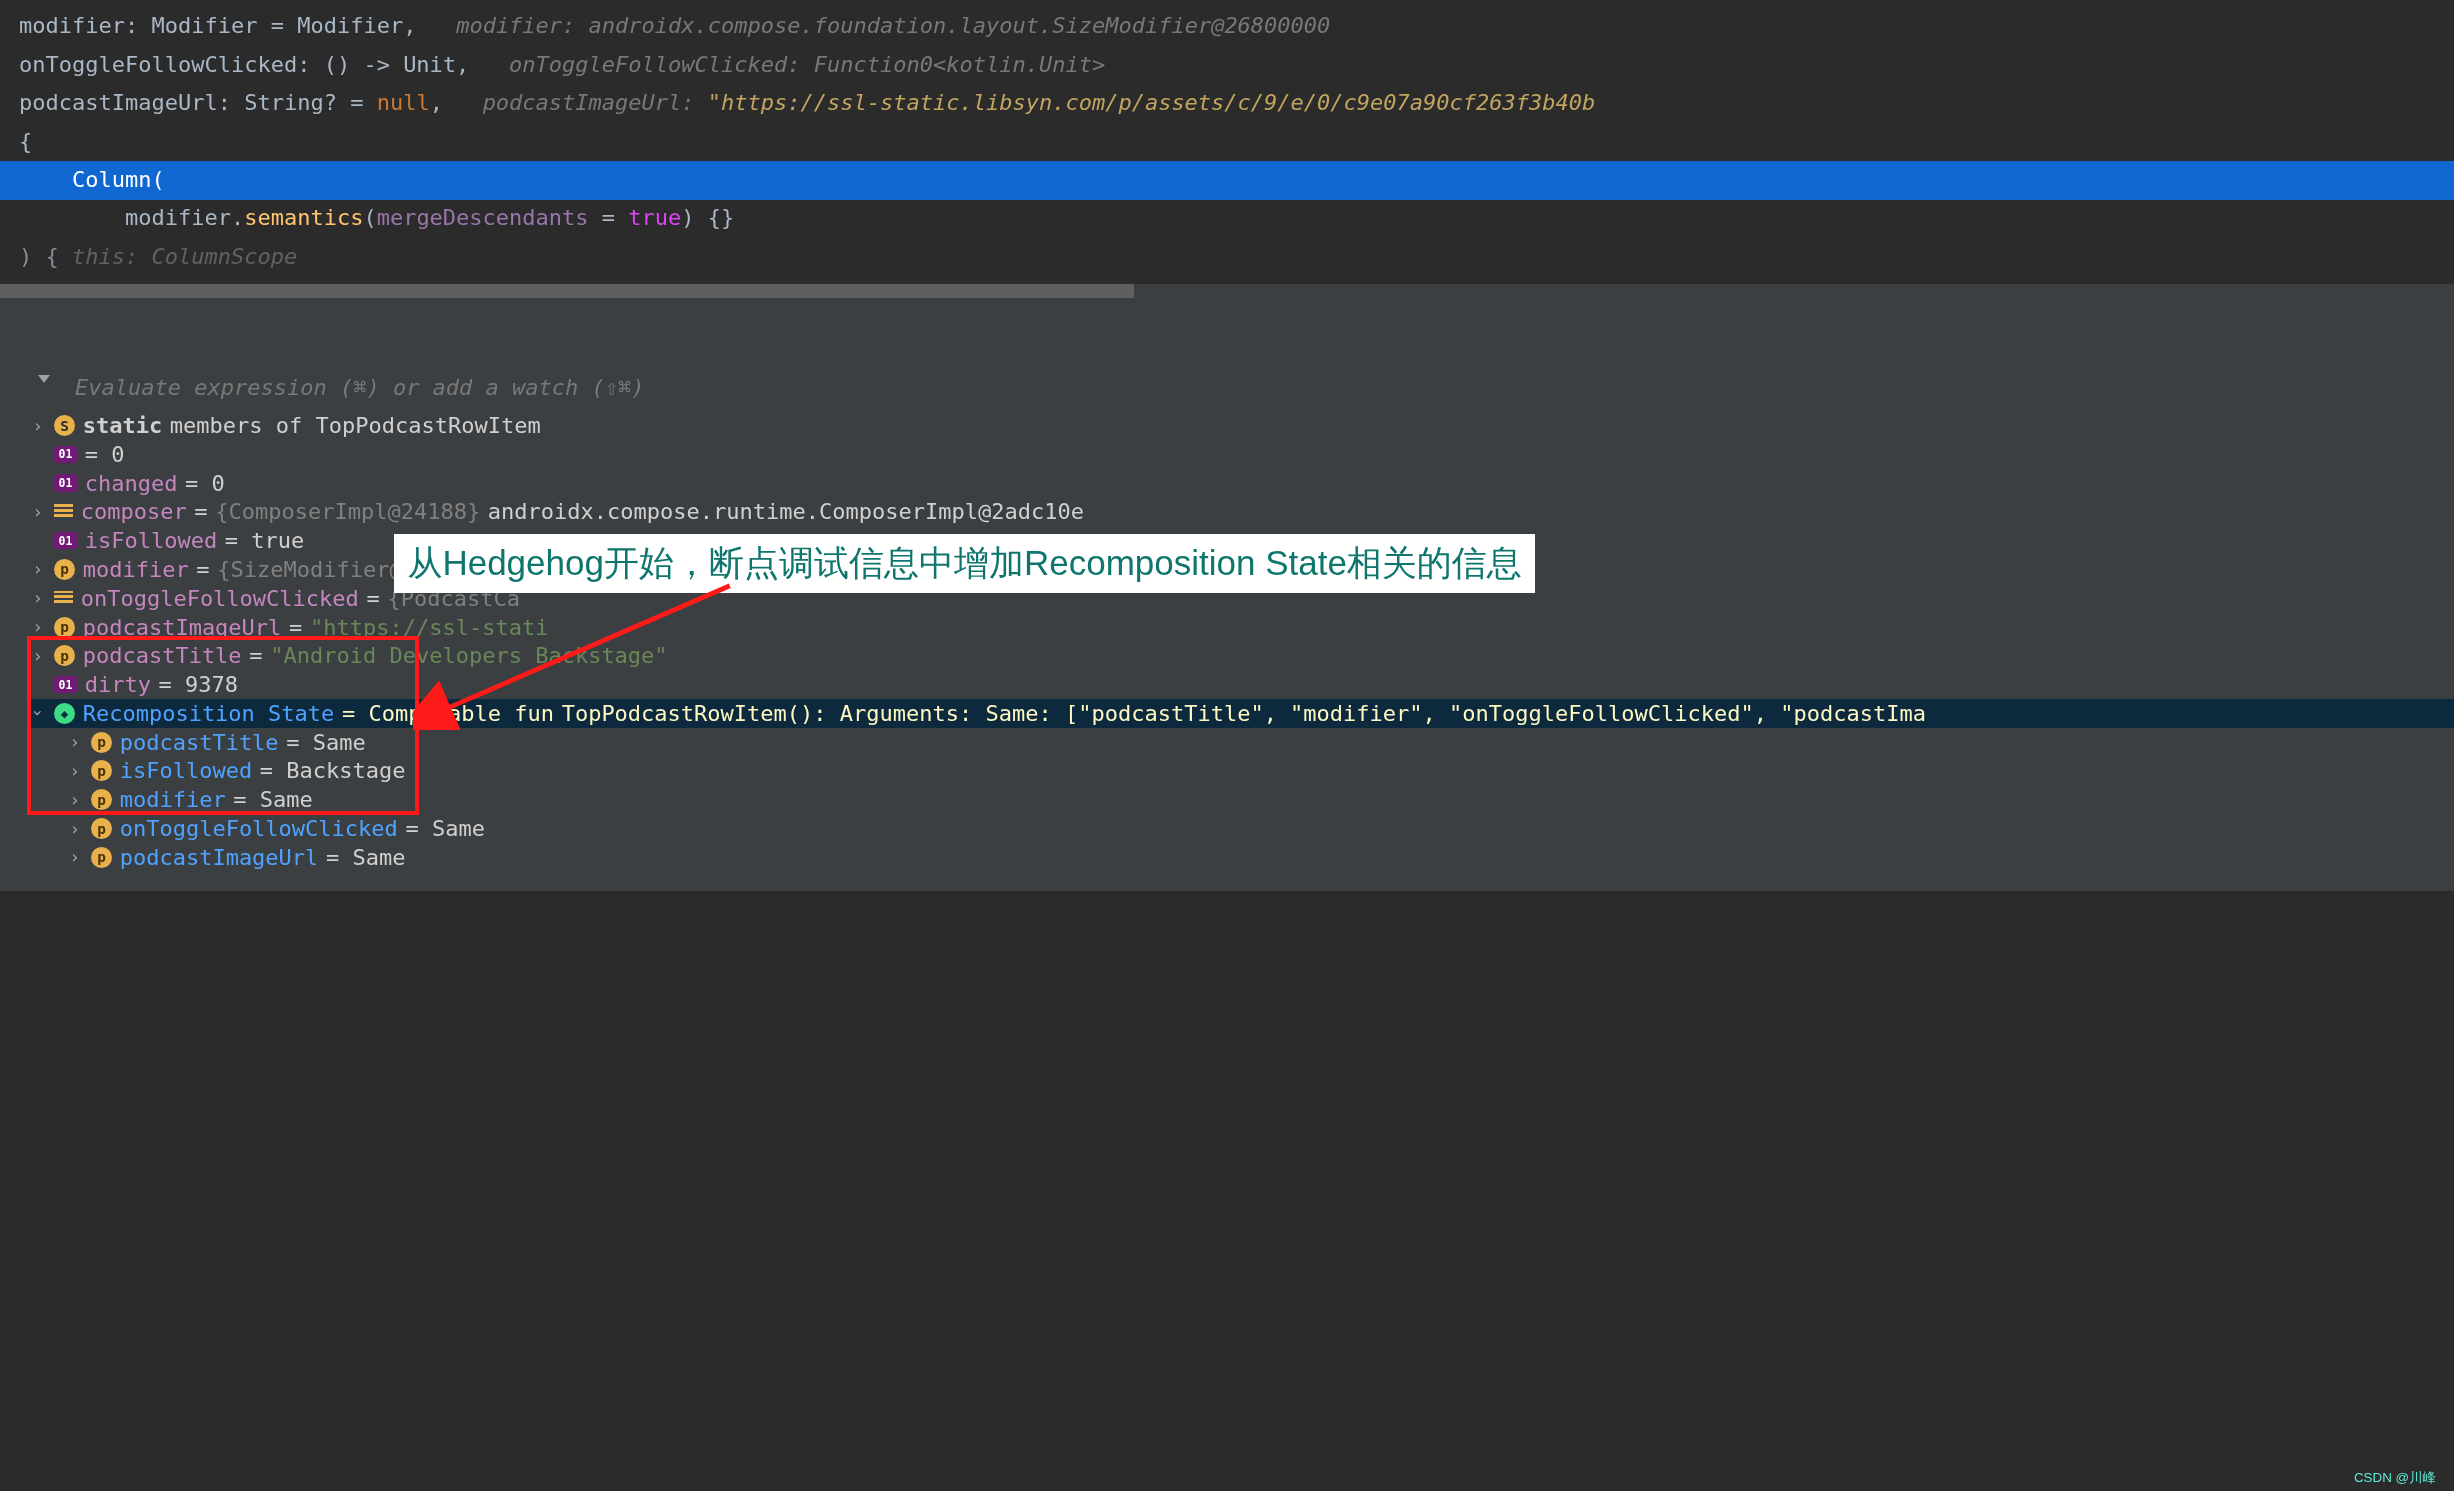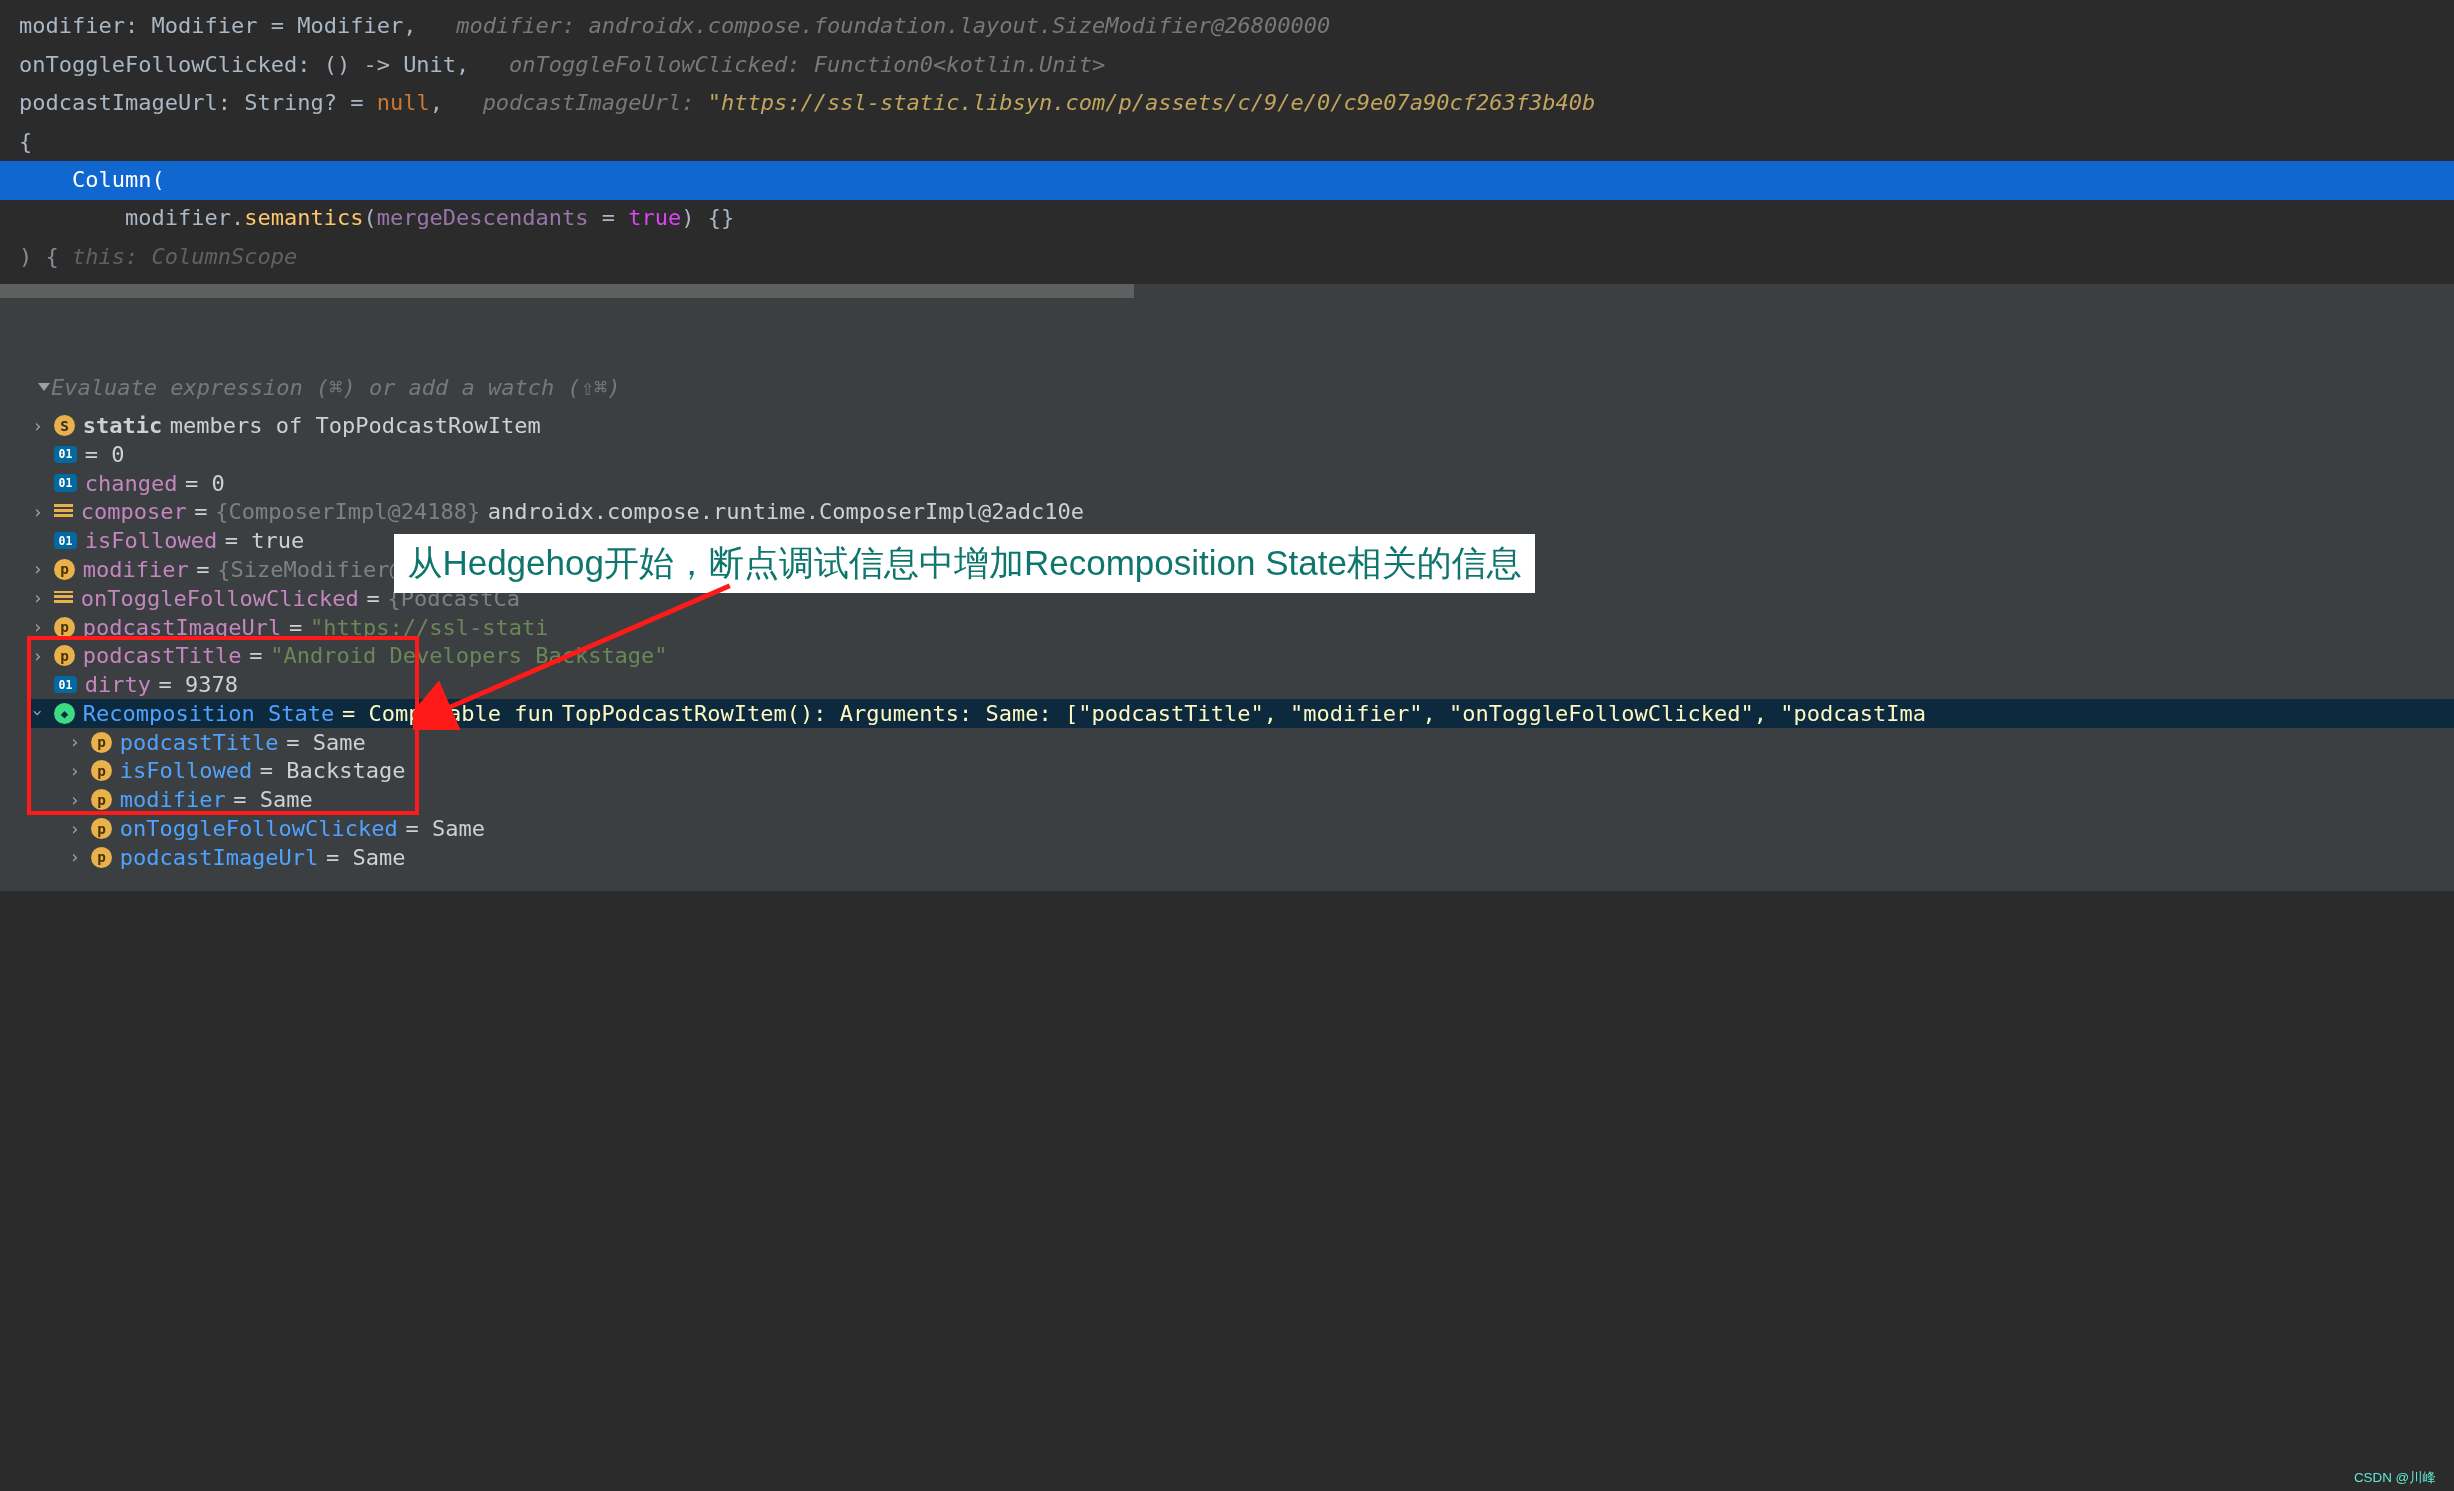--- a/index.html
+++ b/index.html
@@ -55,22 +55,21 @@
   }
   .debugger {
     background: #3c3f41;
     padding-top: 9.6px;
   }
   .watch-bar {
     padding: 9.6px 19px 11.5px 38px;
     color: #787878;
     font-style: italic;
     display: flex;
-    align-items: center;
-    gap: 1px;
+    gap: 25px;
   }
   .dropdown-icon {
     width: 0; height: 0;
     border-left: 6.7px solid transparent;
     border-right: 6.7px solid transparent;
     border-top: 8.6px solid #a0a0a0;
     cursor: pointer;
   }
   .var-list {
     padding: 0 0 19px 29px;
@@ -96,21 +95,21 @@
     border-radius: 50%;
     display: inline-flex;
     align-items: center;
     justify-content: center;
     font-size: 14.4px;
     font-weight: bold;
     color: #2b2b2b;
     flex-shrink: 0;
   }
   .badge-s { background: #e8b14b; }
-  .badge-01 { background: #0369a1; border-radius: 3.8px; color: #fff; font-size: 11.5px; width: 23px; height: 17.3px; }
+  .badge-01 { background: #701a75; border-radius: 3.8px; color: #fff; font-size: 11.5px; width: 23px; height: 17.3px; }
   .badge-struct {
     width: 19px; height: 15.4px;
     background: transparent;
     border-radius: 0;
     display: inline-flex;
     flex-direction: column;
     gap: 1.9px;
   }
   .badge-struct span { height: 2.9px; background: #e8b14b; width: 100%; }
   .badge-p { background: #e8b14b; color: #4a3200; }

